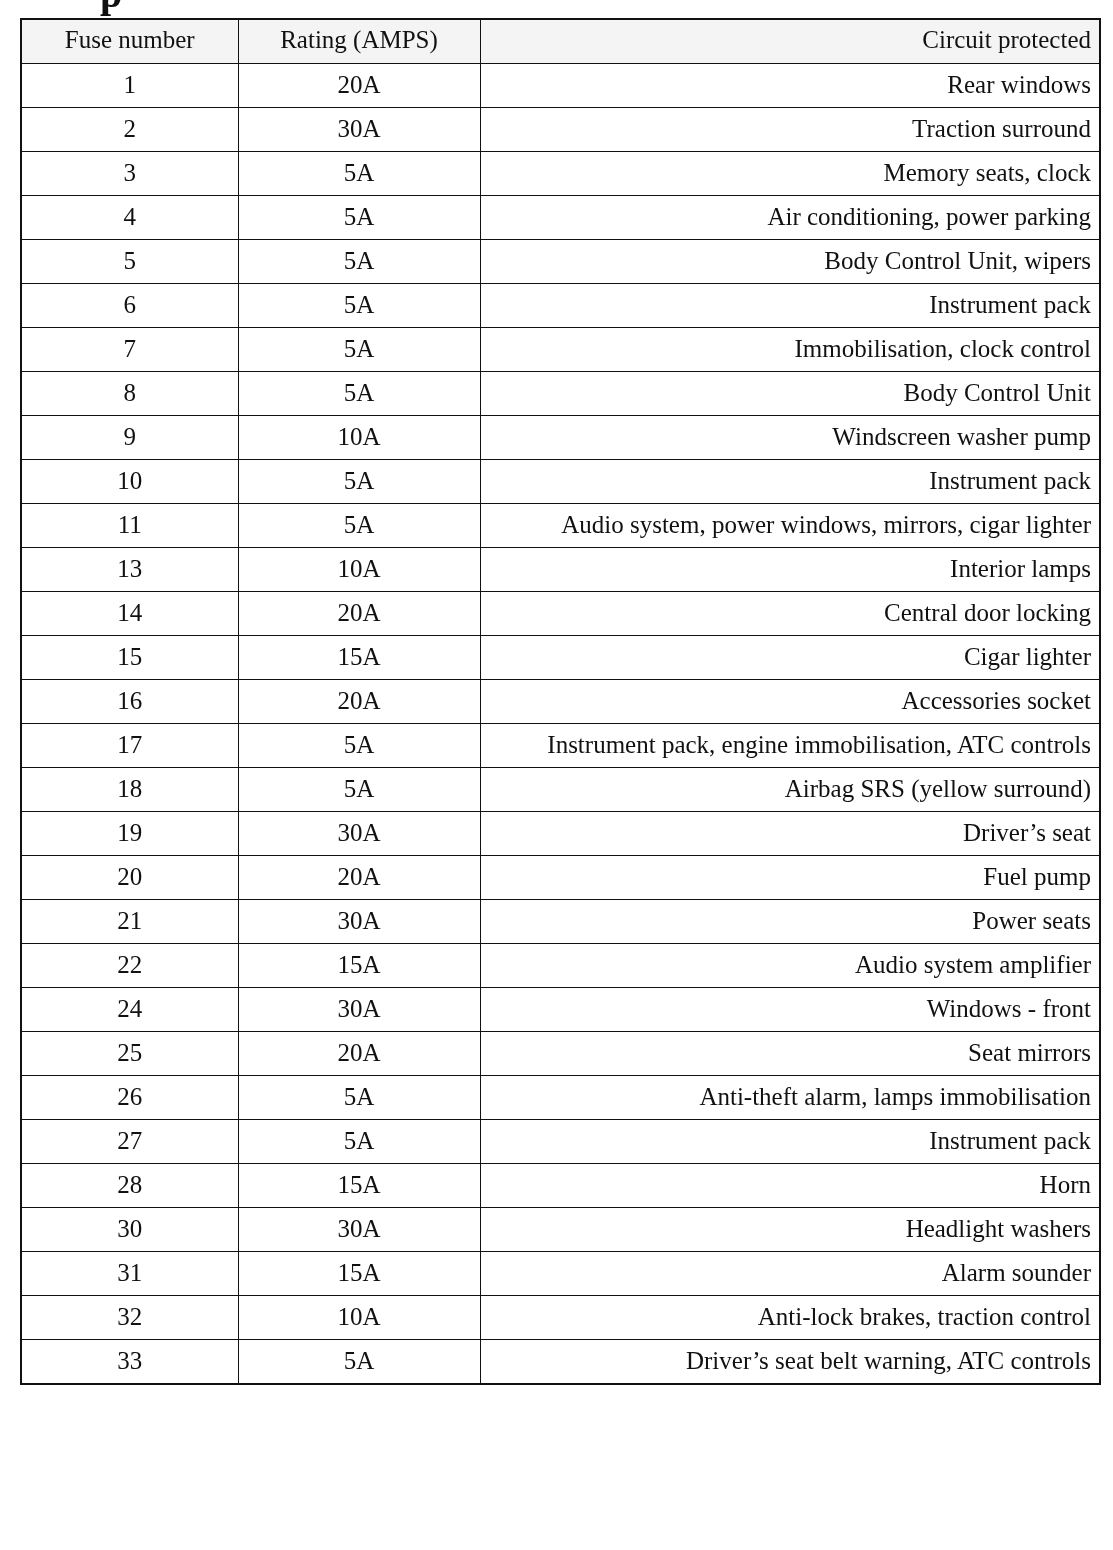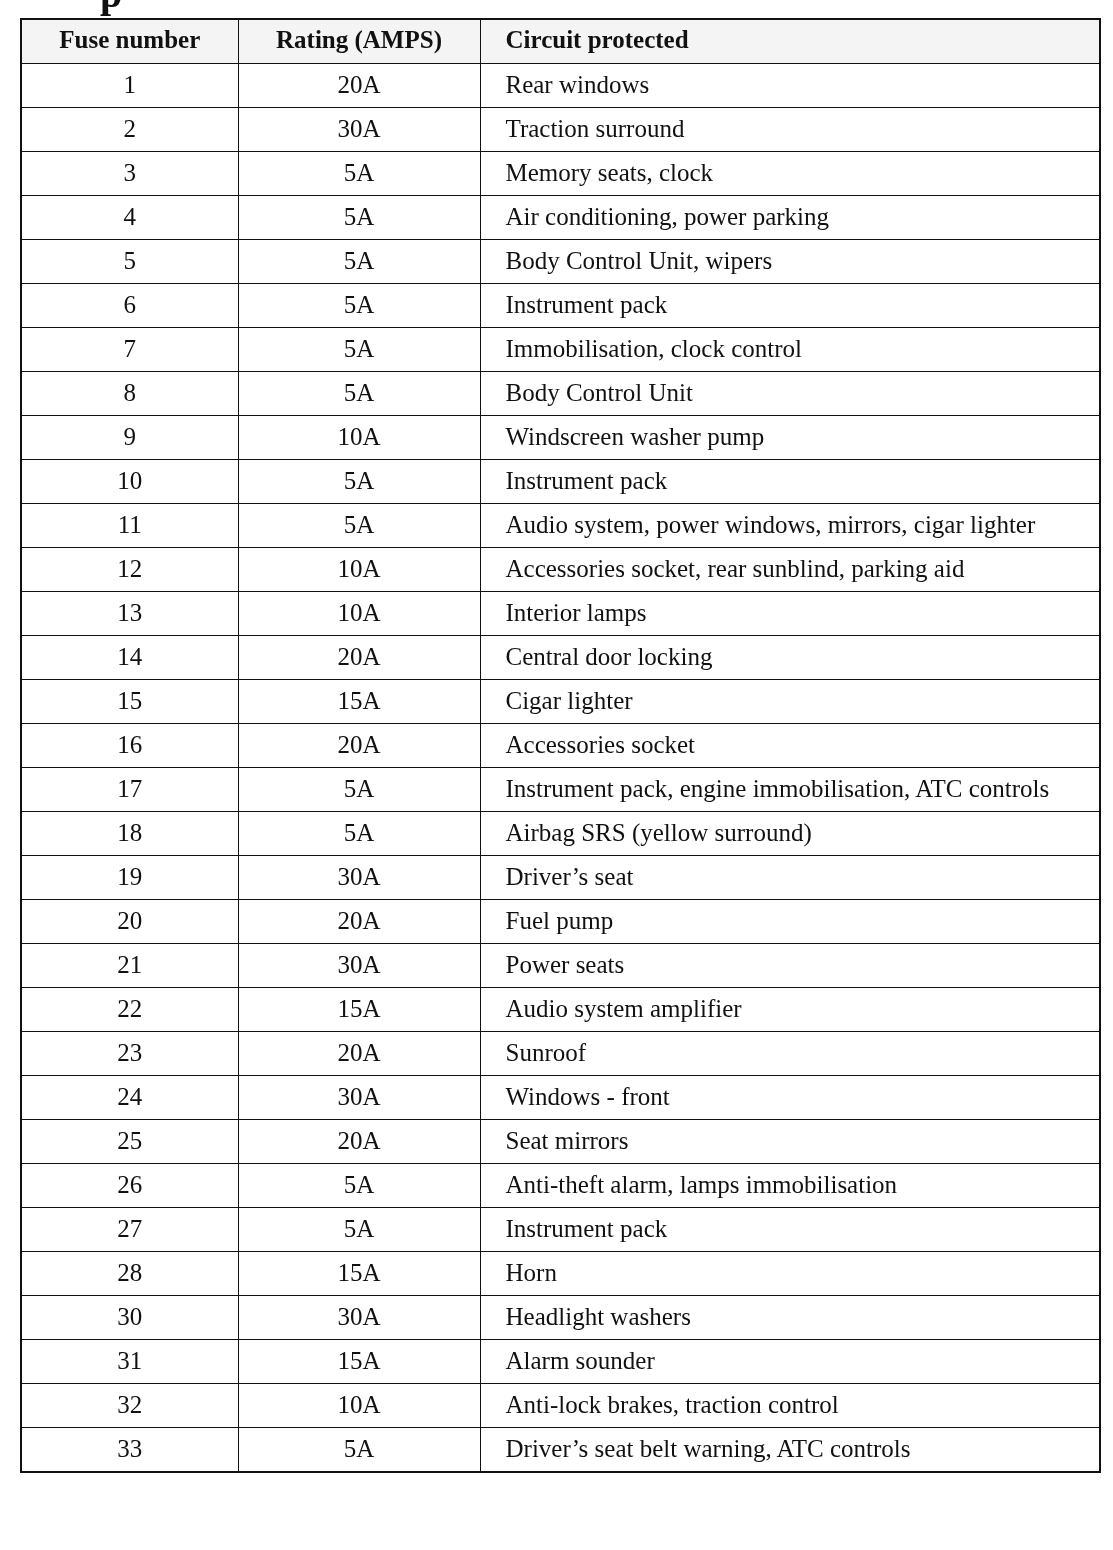--- a/index.html
+++ b/index.html
@@ -3,24 +3,24 @@
 <meta charset="utf-8">
 <style>
   html, body { margin:0; padding:0; background:#ffffff; }
   body { width:1113px; height:1550px; position:relative; overflow:hidden;
          font-family:"Liberation Serif","DejaVu Serif",serif; color:#111; }
   .heading-frag { position:absolute; left:100px; top:-30px; font-size:40px; font-weight:bold; }
   table { position:absolute; left:20px; top:18px; width:1081px;
           border-collapse:collapse; border:2px solid #111; table-layout:fixed; }
   col.c1 { width:217px; } col.c2 { width:242px; } col.c3 { width:auto; }
   th, td { border:1px solid #111; font-size:25px; line-height:34px; vertical-align:top; }
-  th { background:#f4f4f4; font-weight:bold; height:37px; padding:3px 0 3px 0; }
+  th { background:#f4f4f4; font-weight:normal; height:37px; padding:3px 0 3px 0; }
   td { padding:4px 0 5px 0; }
   th.num, td.num, th.rate, td.rate { text-align:center; }
-  th.circ, td.circ { text-align:left; padding-left:25px; padding-right:8px; }
+  th.circ, td.circ { text-align:right; padding-left:15px; padding-right:8px; }
   tbody tr { height:43px; }
 </style>
 </head>
 <body>
 
 <div class="heading-frag">p</div>
 
 <table>
   <colgroup>
       <col class="c1">
@@ -84,25 +84,20 @@
         <td class="num">10</td>
         <td class="rate">5A</td>
         <td class="circ">Instrument pack</td>
       </tr>
       <tr>
         <td class="num">11</td>
         <td class="rate">5A</td>
         <td class="circ">Audio system, power windows, mirrors, cigar lighter</td>
       </tr>
       <tr>
-        <td class="num">12</td>
-        <td class="rate">10A</td>
-        <td class="circ">Accessories socket, rear sunblind, parking aid</td>
-      </tr>
-      <tr>
         <td class="num">13</td>
         <td class="rate">10A</td>
         <td class="circ">Interior lamps</td>
       </tr>
       <tr>
         <td class="num">14</td>
         <td class="rate">20A</td>
         <td class="circ">Central door locking</td>
       </tr>
       <tr>
@@ -139,25 +134,20 @@
         <td class="num">21</td>
         <td class="rate">30A</td>
         <td class="circ">Power seats</td>
       </tr>
       <tr>
         <td class="num">22</td>
         <td class="rate">15A</td>
         <td class="circ">Audio system amplifier</td>
       </tr>
       <tr>
-        <td class="num">23</td>
-        <td class="rate">20A</td>
-        <td class="circ">Sunroof</td>
-      </tr>
-      <tr>
         <td class="num">24</td>
         <td class="rate">30A</td>
         <td class="circ">Windows - front</td>
       </tr>
       <tr>
         <td class="num">25</td>
         <td class="rate">20A</td>
         <td class="circ">Seat mirrors</td>
       </tr>
       <tr>

